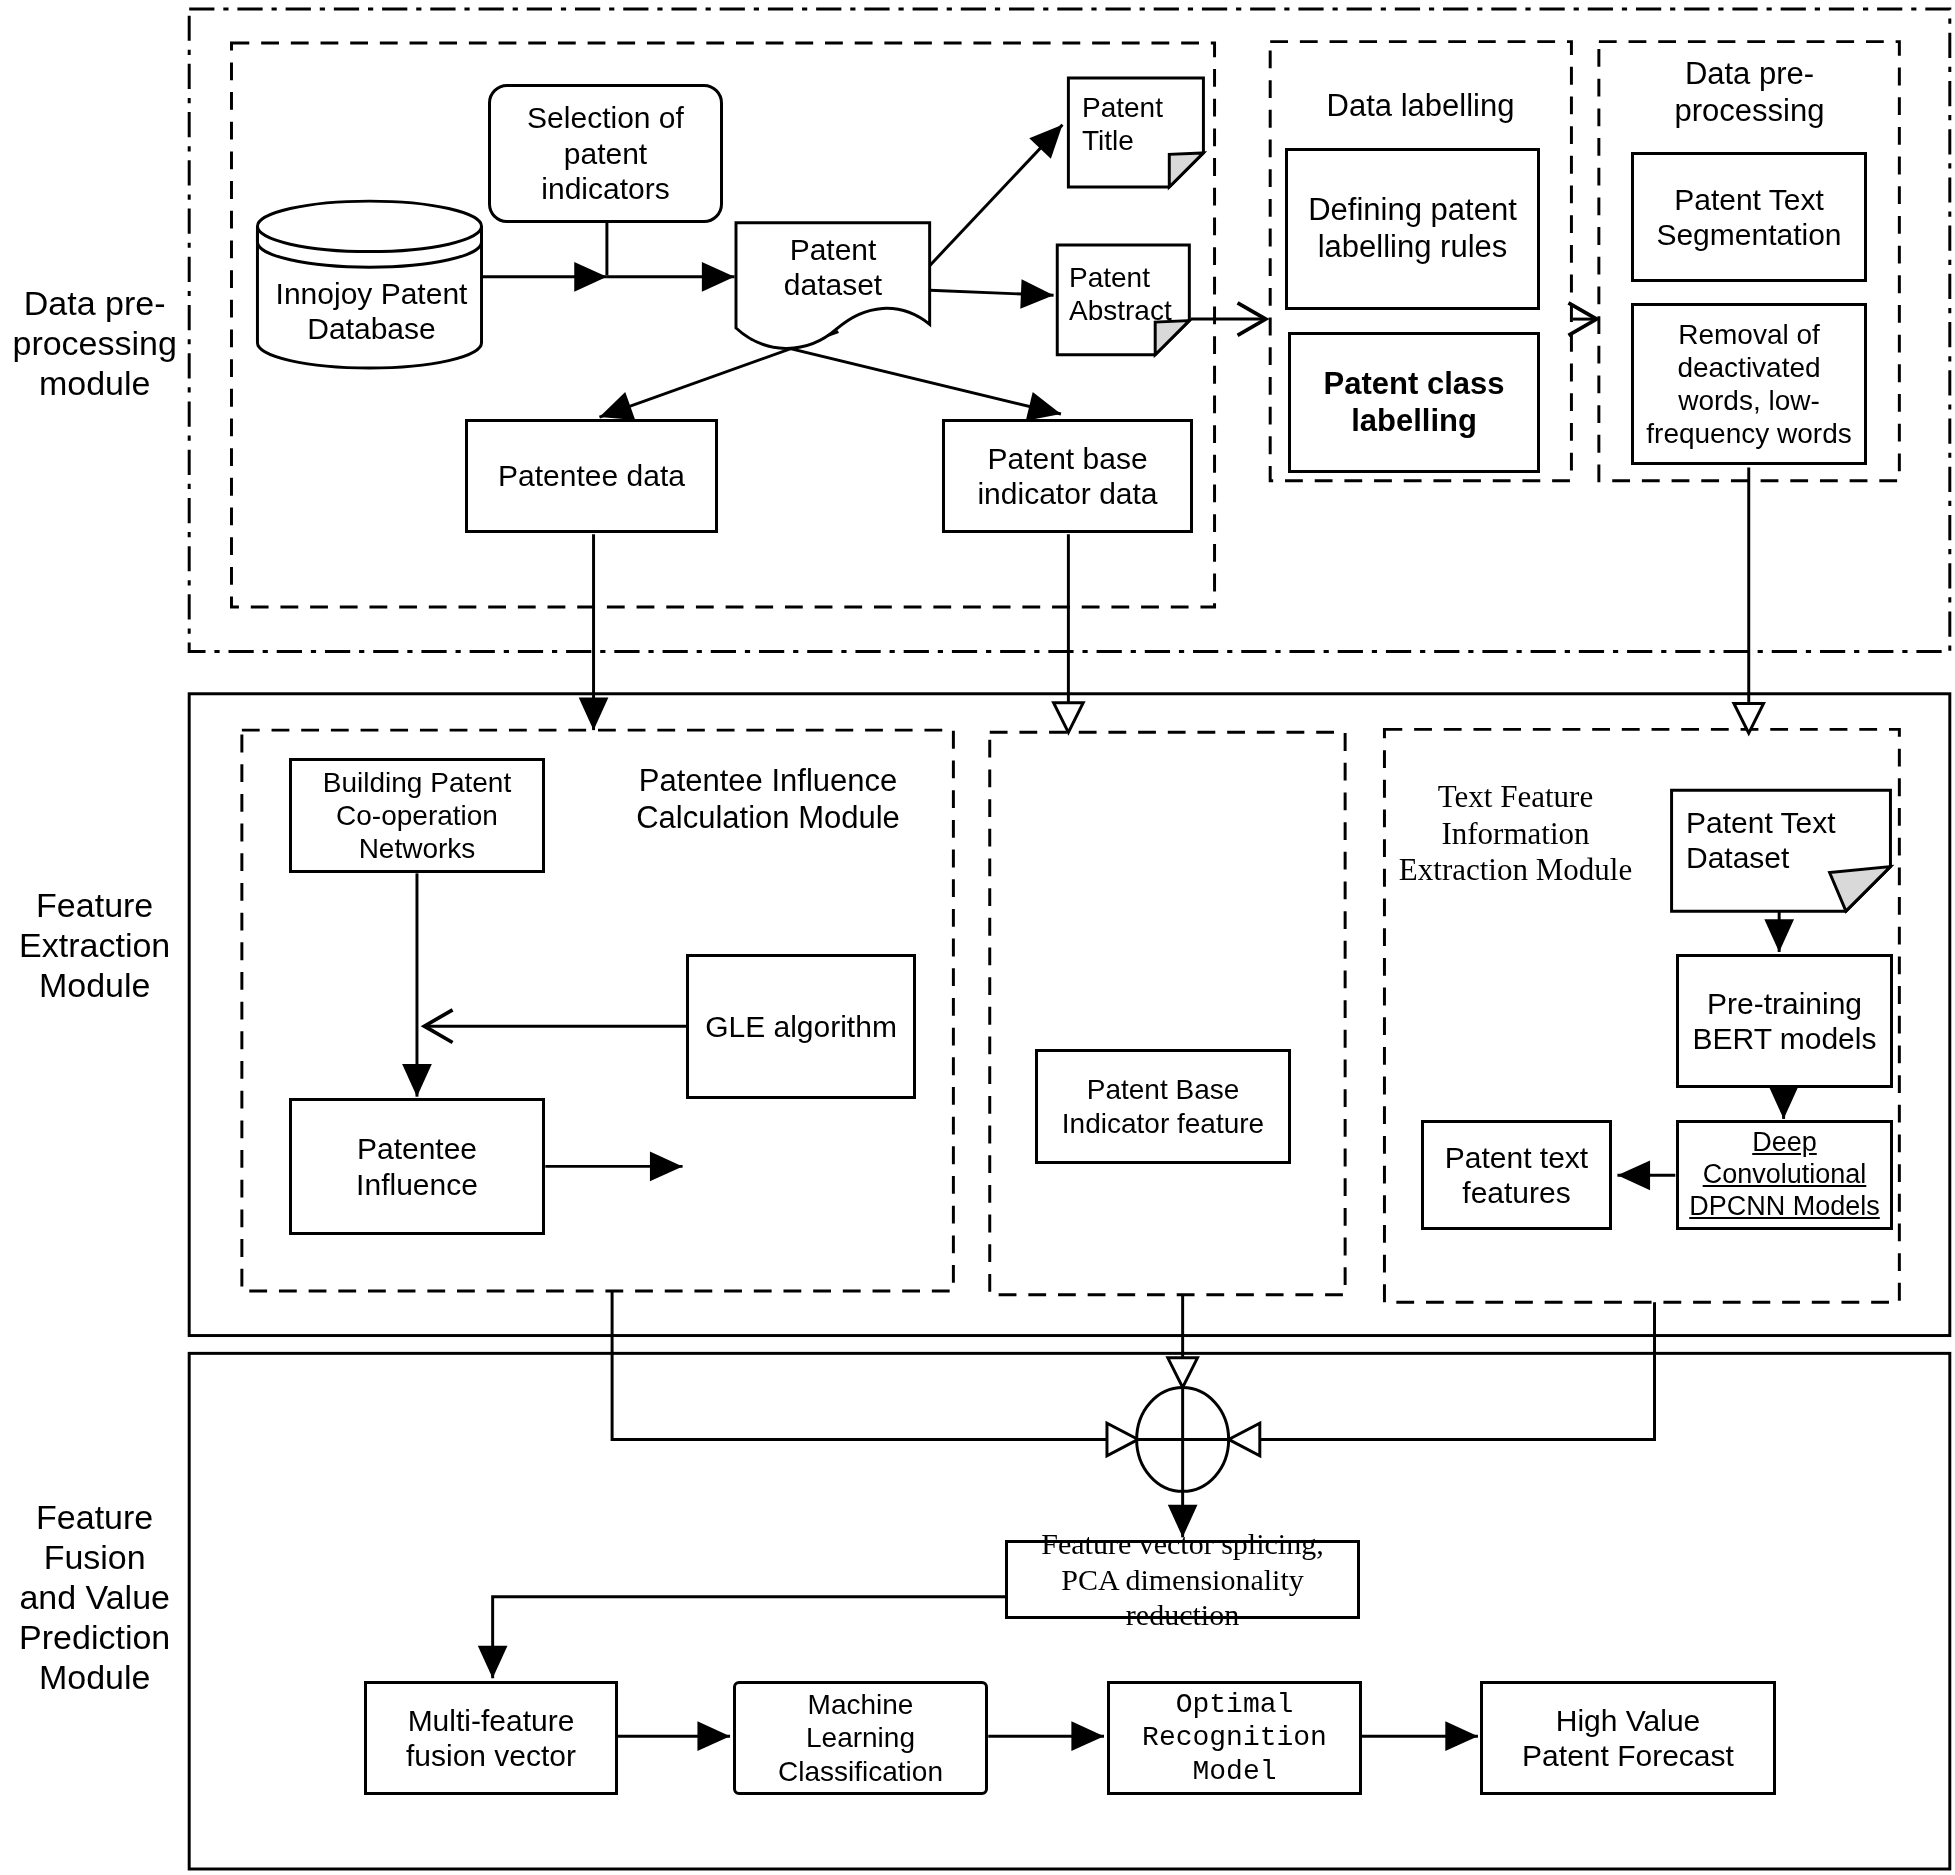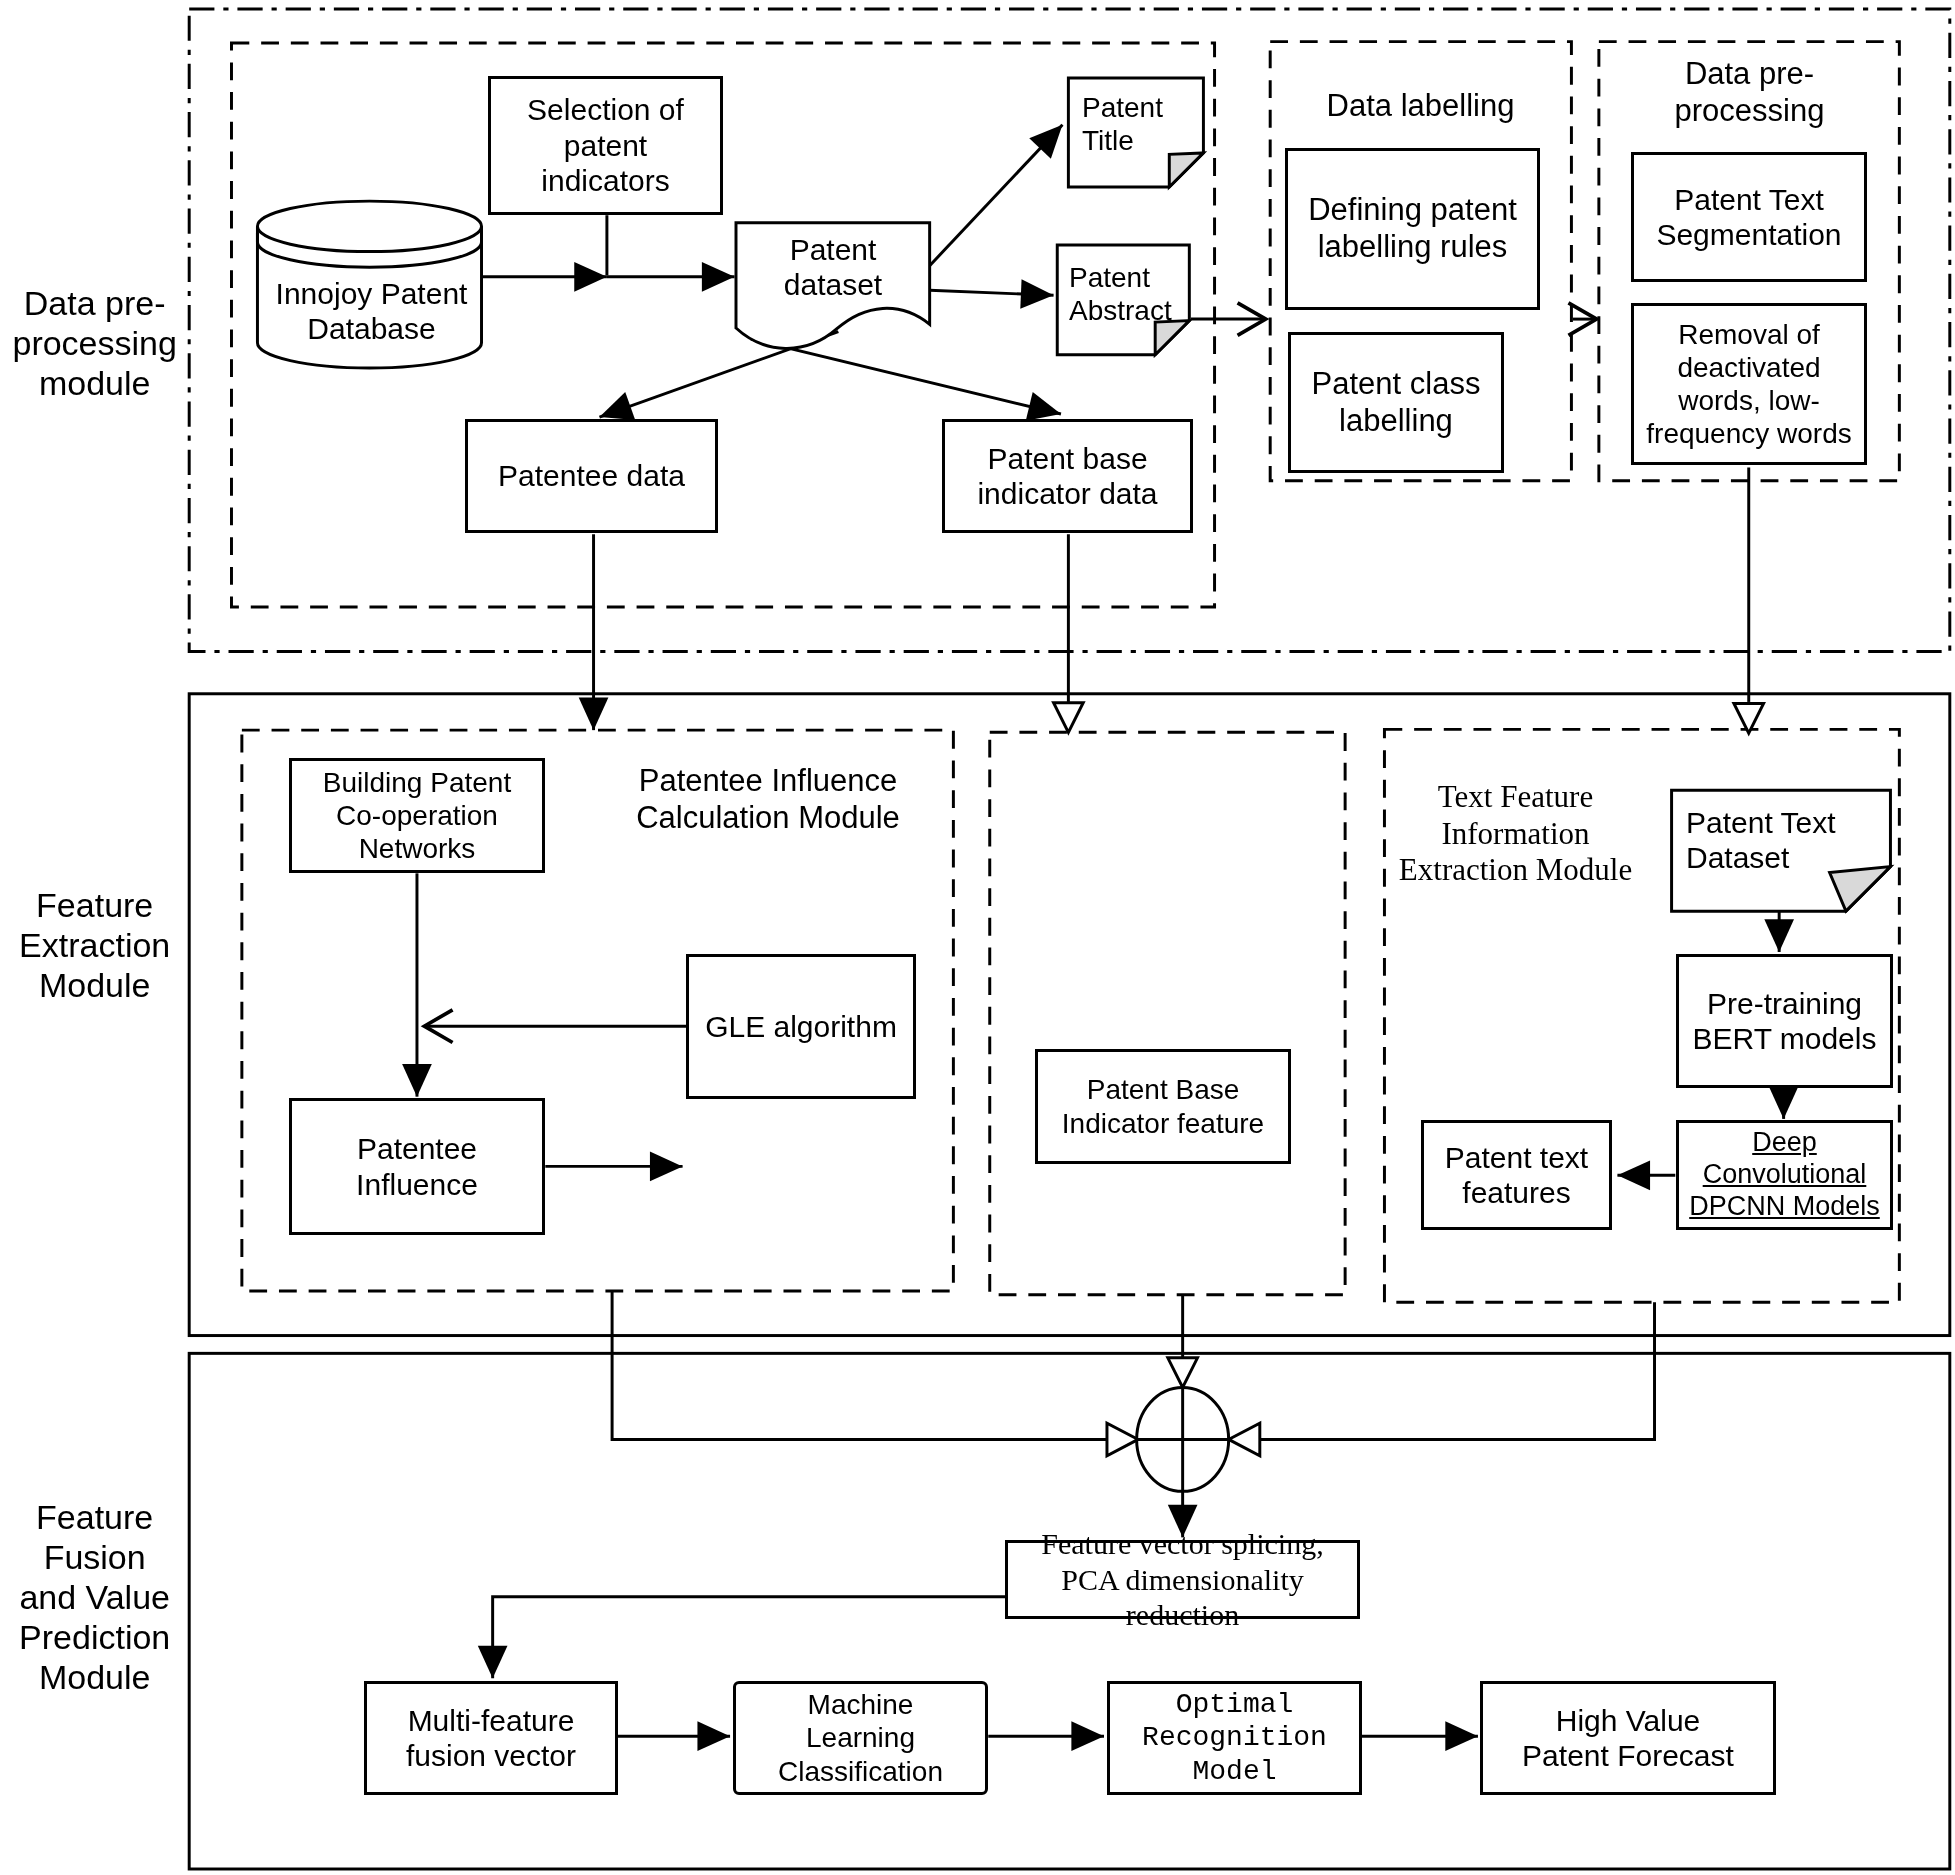--- a/index.html
+++ b/index.html
@@ -125,21 +125,21 @@
 Fusion
 and Value
 Prediction
 Module</span>
 </div>
 
 <div class="lbl f40" style="left:260px;top:276px;width:223px;">
   <span>Innojoy Patent
 Database</span>
 </div>
-<div class="box f40" style="left:488px;top:76px;width:235px;height:139px;">
+<div class="box f40" style="left:488px;top:84px;width:235px;height:139px;border-radius:19px;">
   <span>Selection of
 patent
 indicators</span>
 </div>
 <div class="lbl f40" style="left:736px;top:232px;width:194px;">
   <span>Patent
 dataset</span>
 </div>
 <div class="lbl f38 left" style="left:1082px;top:91px;width:111px;justify-content:flex-start;">
   <span>Patent
@@ -157,21 +157,21 @@
 indicator data</span>
 </div>
 
 <div class="lbl f42" style="left:1270px;top:88px;width:301px;">
   <span>Data labelling</span>
 </div>
 <div class="box f42" style="left:1285px;top:148px;width:255px;height:162px;">
   <span>Defining patent
 labelling rules</span>
 </div>
-<div class="box f42" style="left:1288px;top:332px;width:216px;height:141px;">
+<div class="box f42" style="left:1288px;top:332px;width:252px;height:141px;font-weight:bold;">
   <span>Patent class
 labelling</span>
 </div>
 
 <div class="lbl f42" style="left:1599px;top:56px;width:301px;">
   <span>Data pre-
 processing</span>
 </div>
 <div class="box f40" style="left:1631px;top:152px;width:236px;height:130px;">
   <span>Patent Text

